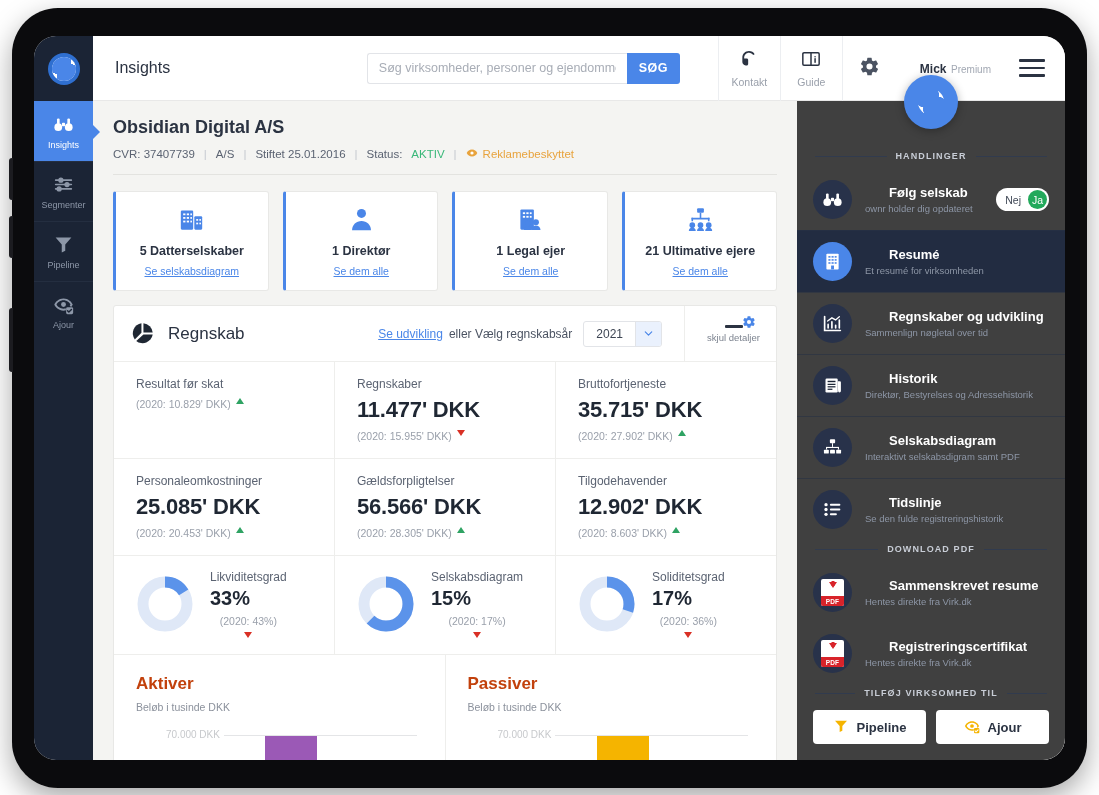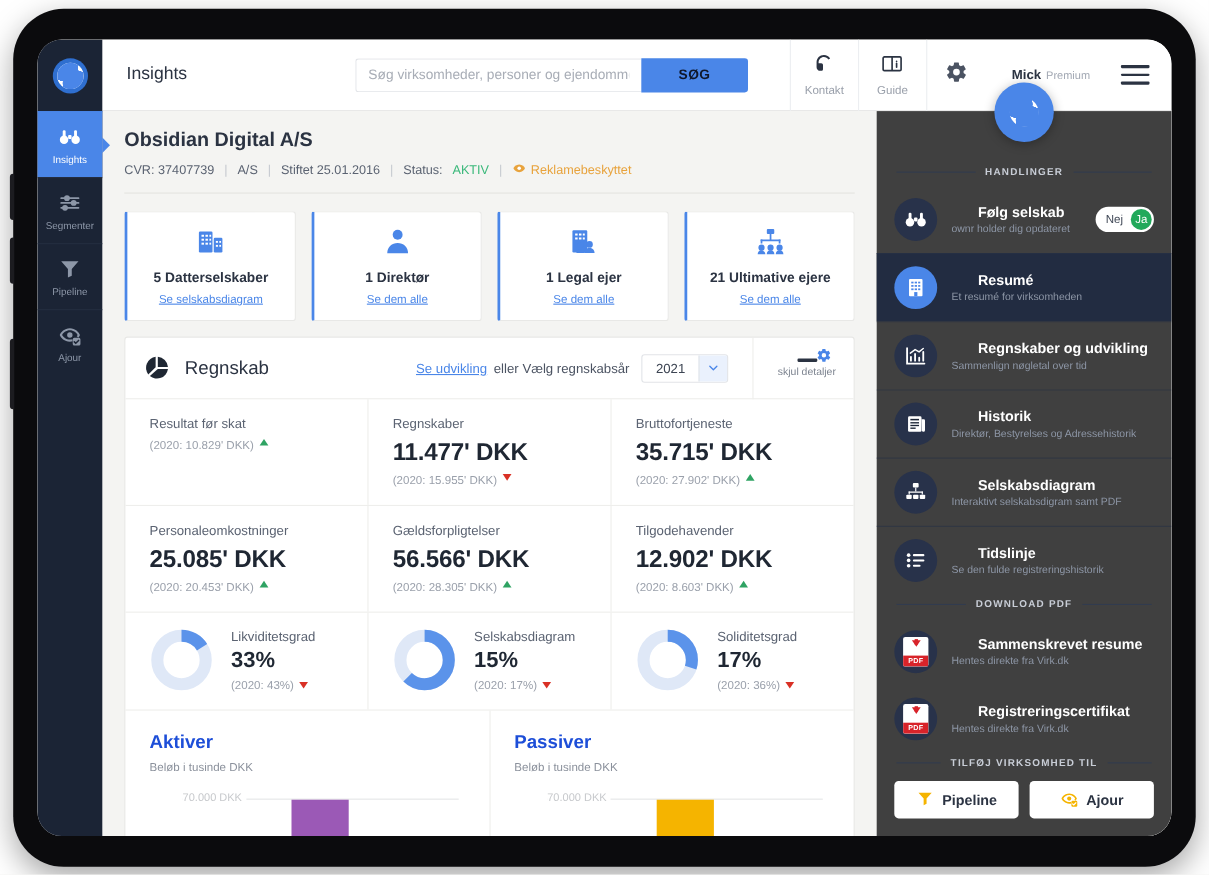--- a/index.html
+++ b/index.html
@@ -97,22 +97,22 @@
   #search-input {
     width: 260px; height: 31px;
     border: 1px solid #e2e4e8; border-right: none;
     border-radius: 3px 0 0 3px;
     padding: 0 11px; font-size: 12.5px; color: #333;
     font-family: "Liberation Sans", sans-serif;
     outline: none; background: #fff;
   }
   #search-input::placeholder { color: #a8adb6; }
   #search-btn {
-    height: 31px; padding: 0 34px;
-    background: #4a86e8; color: #0f172a;
+    height: 31px; padding: 0 12px;
+    background: #4a86e8; color: #ffffff;
     border: none; border-radius: 0 3px 3px 0;
     font-size: 12.5px; font-weight: bold; letter-spacing: .4px;
     font-family: "Liberation Sans", sans-serif; cursor: pointer;
   }
   .top-actions { display: flex; align-items: center; margin-left: 38px; height: 65px; }
   .top-act {
     width: 62px; height: 65px;
     display: flex; flex-direction: column; align-items: center; justify-content: center;
     gap: 5px; border-left: 1px solid #eceef1;
     font-size: 10.5px; color: #9aa0ab; cursor: pointer;
@@ -208,27 +208,27 @@
   .ratio {
     flex: 1; padding: 14px 10px 16px 22px;
     border-right: 1px solid #eeeeec;
     display: flex; align-items: center; gap: 16px;
   }
   .ratio:last-child { border-right: none; }
   .donut { width: 58px; height: 58px; flex: 0 0 58px; position: relative; }
   .donut svg { transform: rotate(-90deg); display: block; }
   .r-label { font-size: 12px; color: #5b6372; }
   .r-value { font-size: 20px; font-weight: bold; color: #1f2733; margin-top: 3px; }
-  .r-prev { font-size: 10.5px; color: #9aa0ab; margin-top: 5px; display: flex; align-items: center; gap: 5px; }
+  .r-prev { font-size: 10.5px; color: #9aa0ab; margin-top: 5px; display: flex; align-items: center; gap: 5px; flex-direction: column; }
 
   
   .charts-row { display: flex; }
   .chart-card { flex: 1; padding: 19px 20px 0 22px; border-right: 1px solid #eeeeec; min-width: 0; }
   .chart-card:last-child { border-right: none; }
-  .ch-title { font-size: 17px; font-weight: bold; color: #1d4ed8; }
+  .ch-title { font-size: 17px; font-weight: bold; color: #c2410c; }
   .ch-sub { font-size: 10.5px; color: #8b919c; margin-top: 7px; }
   .ch-plot { margin-top: 22px; position: relative; height: 60px; }
   .ch-gridlabel {
     position: absolute; left: 30px; top: -6px;
     font-size: 10px; color: #c7c9cc; background: #fff; padding-right: 4px;
   }
   .ch-gridline { position: absolute; left: 30px; right: 8px; top: 0; height: 1px; background: #e4e5e7; }
   .ch-bars { position: absolute; left: 30px; right: 8px; top: 1px; bottom: 0; display: flex; align-items: flex-start; }
   .ch-bar-slot { flex: 1; display: flex; justify-content: center; }
   .ch-bar { width: 62%; }

